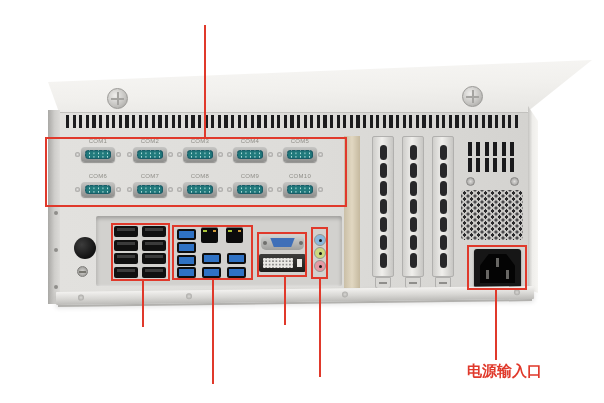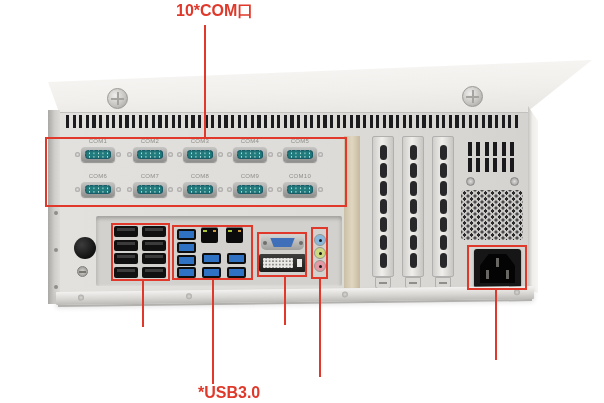--- a/index.html
+++ b/index.html
@@ -362,15 +362,14 @@
   <div class="ann-box" id="audio-box"></div>
   <div class="ann-box" id="power-box"></div>
 
   <div class="ann-line" id="com-line"></div>
   <div class="ann-line" id="usb2-line"></div>
   <div class="ann-line" id="usb3-line"></div>
   <div class="ann-line" id="vga-line"></div>
   <div class="ann-line" id="audio-line"></div>
   <div class="ann-line" id="power-line"></div>
 
-  <div class="ann-label" id="com-label">10*COM口</div>
-  <div class="ann-label" id="usb3-label">*USB3.0</div>
+  <div class="ann-label cn" id="power-label">电源输入口</div>
 </div>
 
 </body></html>

